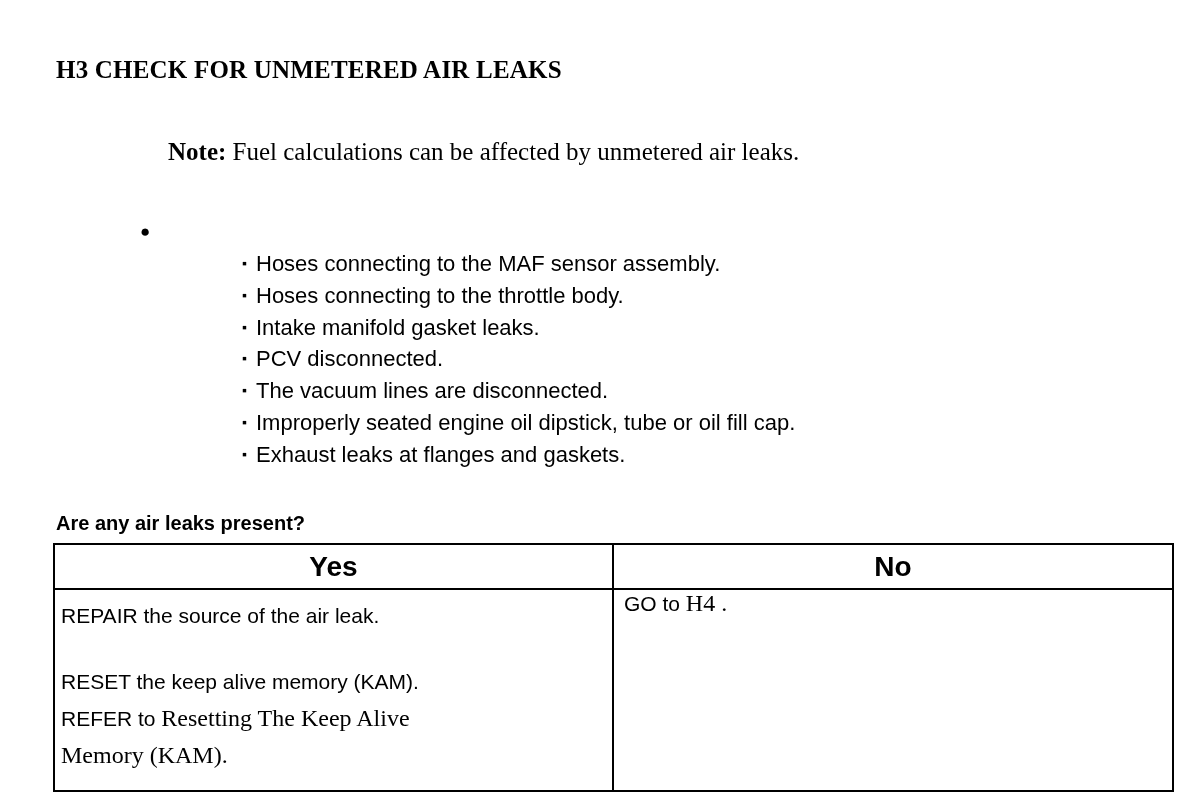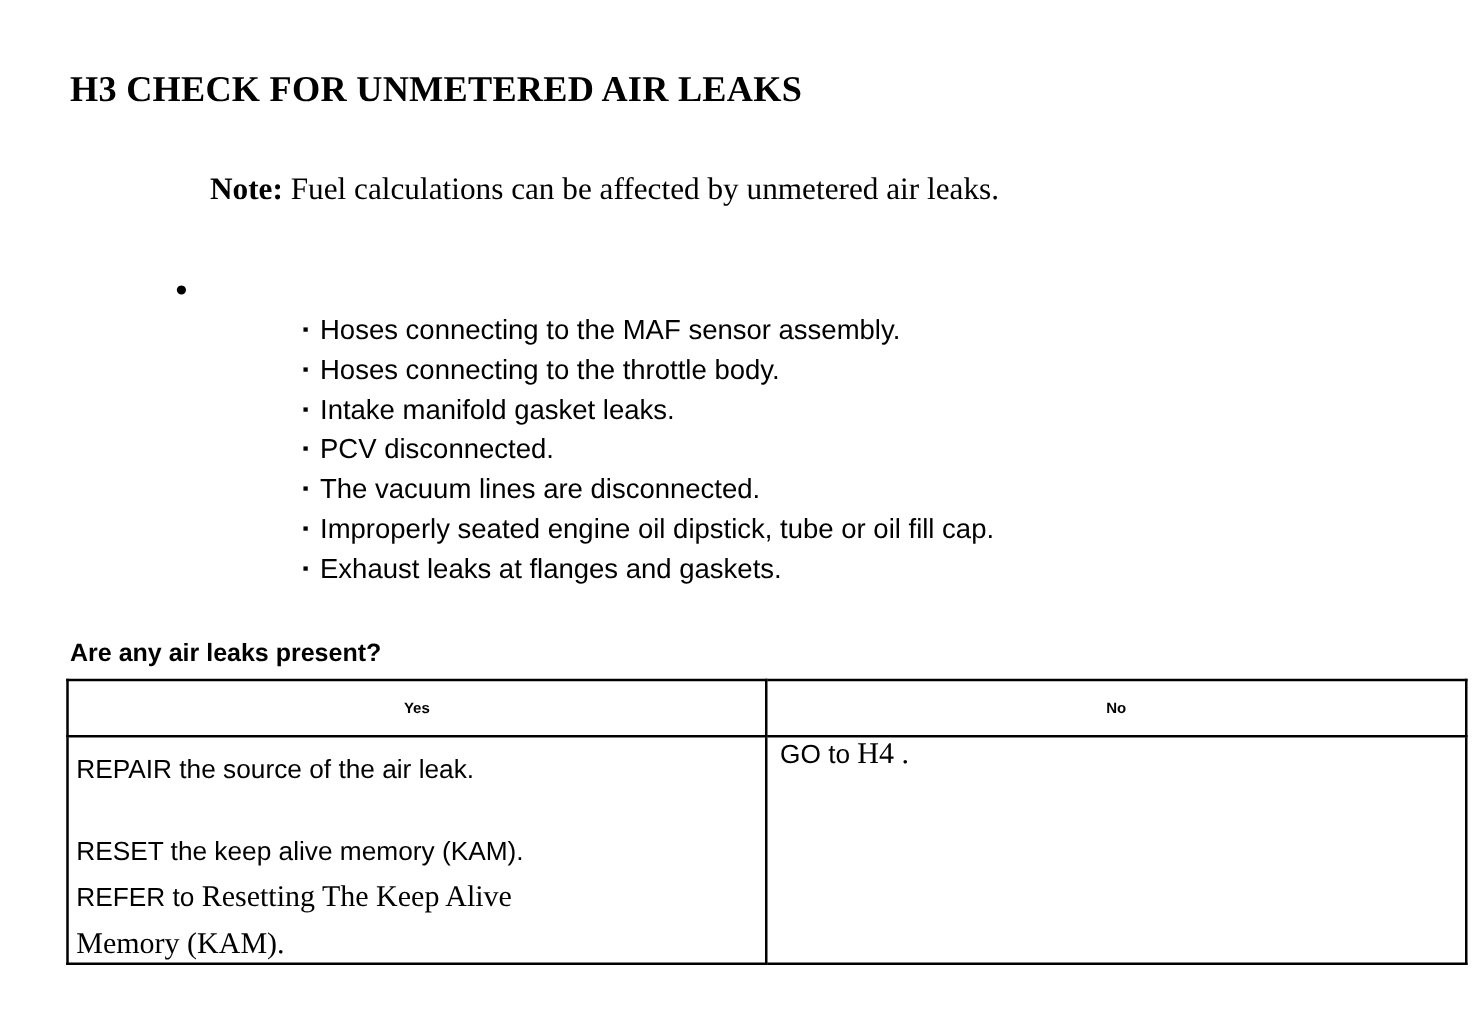--- a/index.html
+++ b/index.html
@@ -21,21 +21,21 @@
     top: 0;
     width: 1184px;
     height: 808px;
   }
   .title {
     position: absolute;
     left: 56px;
     top: 56px;
     font-family: "Liberation Serif", serif;
     font-weight: bold;
-    font-size: 29px;
+    font-size: 25px;
     letter-spacing: 0.2px;
     white-space: nowrap;
   }
   .note {
     position: absolute;
     left: 168px;
     top: 138px;
     font-family: "Liberation Serif", serif;
     font-size: 25px;
     white-space: nowrap;
@@ -94,33 +94,33 @@
     border-collapse: collapse;
     table-layout: fixed;
   }
   .result-table td, .result-table th {
     border: 2px solid #000000;
     vertical-align: top;
     padding: 0;
   }
   .result-table th {
     text-align: center;
-    font-size: 12px;
+    font-size: 28px;
     font-weight: bold;
     height: 43px;
     line-height: 43px;
     padding: 0;
   }
   .col-yes { width: 557px; }
   .col-no  { width: 558px; }
   .cell-body {
     padding: 8px 0 10px 6px;
     font-size: 21px;
     line-height: 36px;
-    height: 180px;
+    height: 200px;
     box-sizing: border-box;
   }
   .cell-body .ln { white-space: nowrap; }
   .cell-body .spacer { height: 30px; }
   .serif-run {
     font-family: "Liberation Serif", serif;
     font-size: 24px;
   }
   .no-cell-inner {
     padding: 0 0 0 10px;

